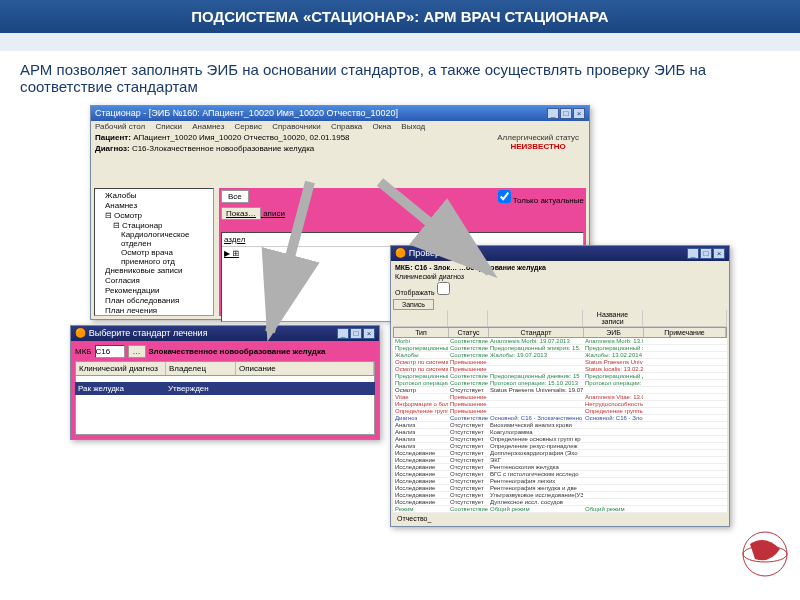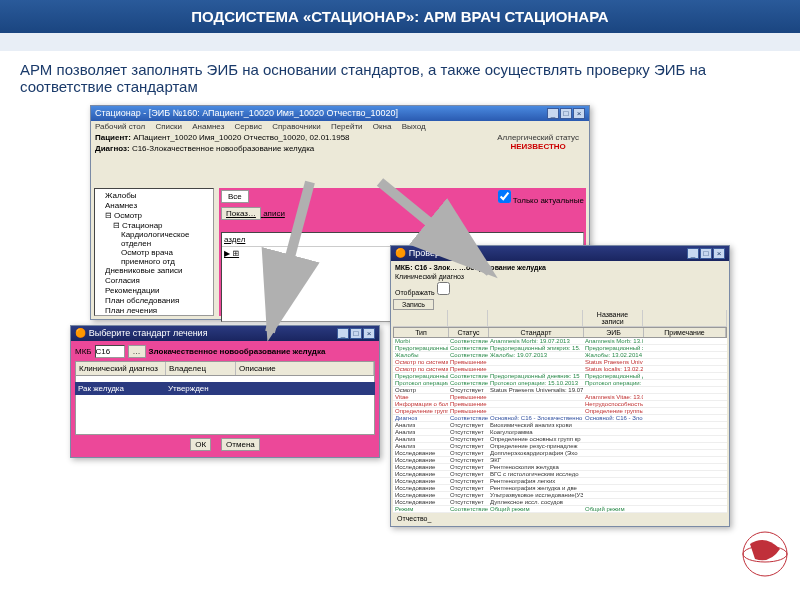--- a/index.html
+++ b/index.html
@@ -79,21 +79,21 @@
         <span class="win-btn">□</span>
         <span class="win-btn">×</span>
       </span>
     </div>
     <div class="menubar">
       <span>Рабочий стол</span>
       <span>Списки</span>
       <span>Анамнез</span>
       <span>Сервис</span>
       <span>Справочники</span>
-      <span>Перейти</span>
+      <span>Справка</span>
       <span>Окна</span>
       <span>Выход</span>
     </div>
     <div class="info-row">
       <div class="allergy">
         <div class="lab">Аллергический статус</div>
         <div class="val">НЕИЗВЕСТНО</div>
       </div>
       <b>Пациент:</b>
       <span>АПациент_10020 Имя_10020 Отчество_10020, 02.01.1958</span>
@@ -150,25 +150,20 @@
         <div>Владелец</div>
         <div>Описание</div>
       </div>
       <div style="background:#fff; height:6px; border-left:1px solid #999; border-right:1px solid #999;"></div>
       <div class="dlg1-list-row">
         <div>Рак желудка</div>
         <div>Утвержден</div>
         <div></div>
       </div>
       <div class="dlg1-empty"></div>
-      <div class="dlg1-foot">
-        <span class="btn2">ОК</span>
-        &nbsp;&nbsp;
-        <span class="btn2">Отмена</span>
-      </div>
     </div>
   </div>
 
   <div class="window win2">
     <div class="win-title2">
       <span>🟠 <span>Проверка по…</span></span>
       <span class="win-btns">
         <span class="win-btn">_</span>
         <span class="win-btn">□</span>
         <span class="win-btn">×</span>

